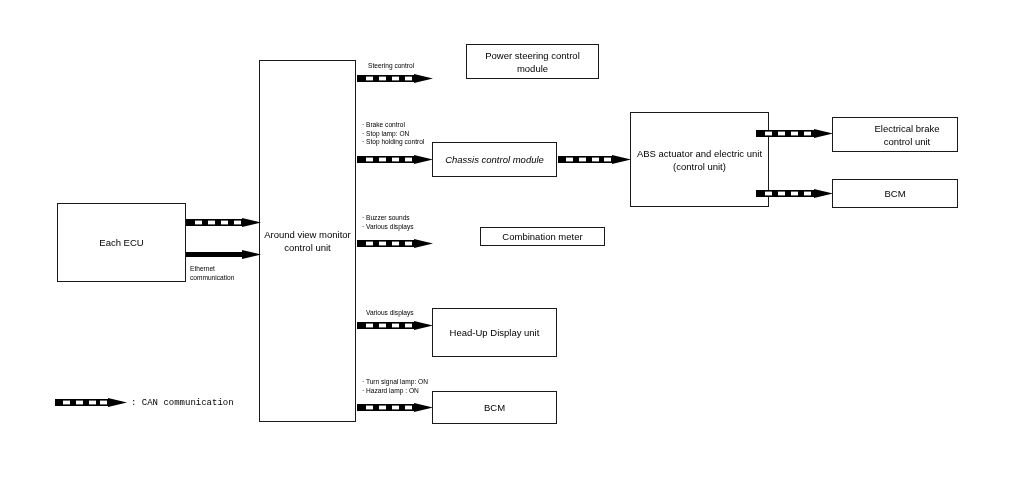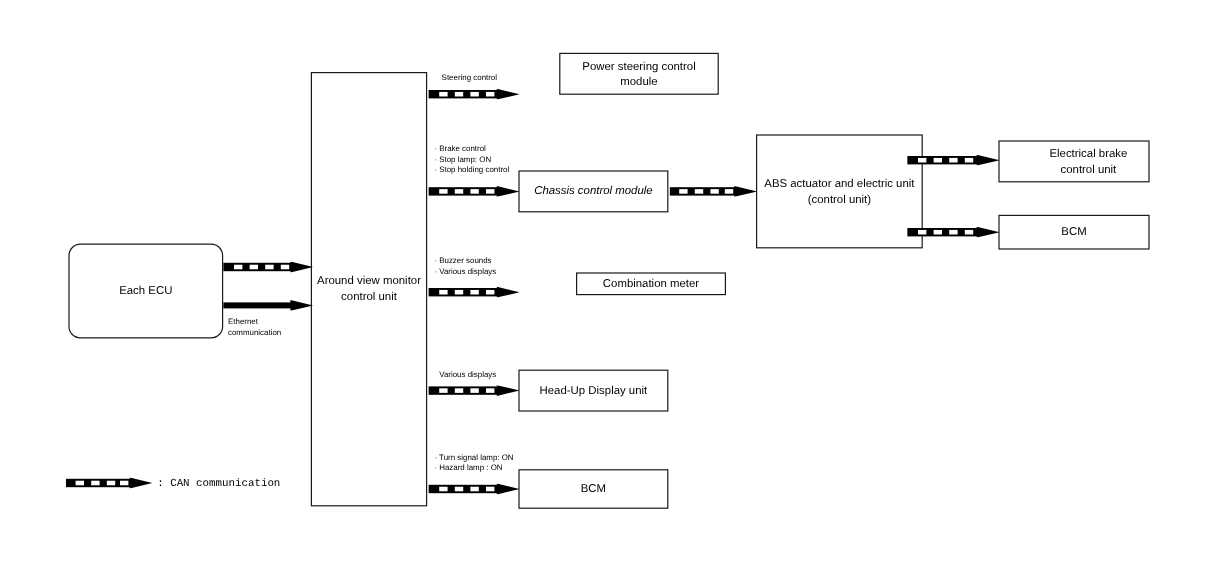--- a/index.html
+++ b/index.html
@@ -48,21 +48,21 @@
     line-height: 12px;
     white-space: nowrap;
     font-family: Liberation Mono, monospace;
   }
 </style>
 </head>
 <body>
 
 <div id="canvas">
 
-  <div class="node" style="left:57px; top:203px; width:129px; height:79px;border-radius:10px;">
+  <div class="node" style="left:57px; top:203px; width:129px; height:79px;">
     <span>Each ECU</span>
   </div>
 
   <div class="node" style="left:259px; top:60px; width:97px; height:362px;text-align:center;">
     <span>Around view
 monitor control
 unit</span>
   </div>
 
   <div class="node" style="left:432px; top:44px; width:133px; height:35px;margin-left:34px;">
@@ -72,21 +72,21 @@
 
   <div class="node" style="left:432px; top:142px; width:125px; height:35px;font-style:italic;">
     <span>Chassis control
 module</span>
   </div>
 
   <div class="node" style="left:432px; top:227px; width:125px; height:19px;margin-left:48px;">
     <span>Combination meter</span>
   </div>
 
-  <div class="node" style="left:432px; top:308px; width:125px; height:35px;">
+  <div class="node" style="left:432px; top:308px; width:125px; height:49px;">
     <span>Head-Up Display
 unit</span>
   </div>
 
   <div class="node" style="left:432px; top:391px; width:125px; height:33px;">
     <span>BCM</span>
   </div>
 
   <div class="node" style="left:630px; top:112px; width:139px; height:95px;">
     <span>ABS actuator and

